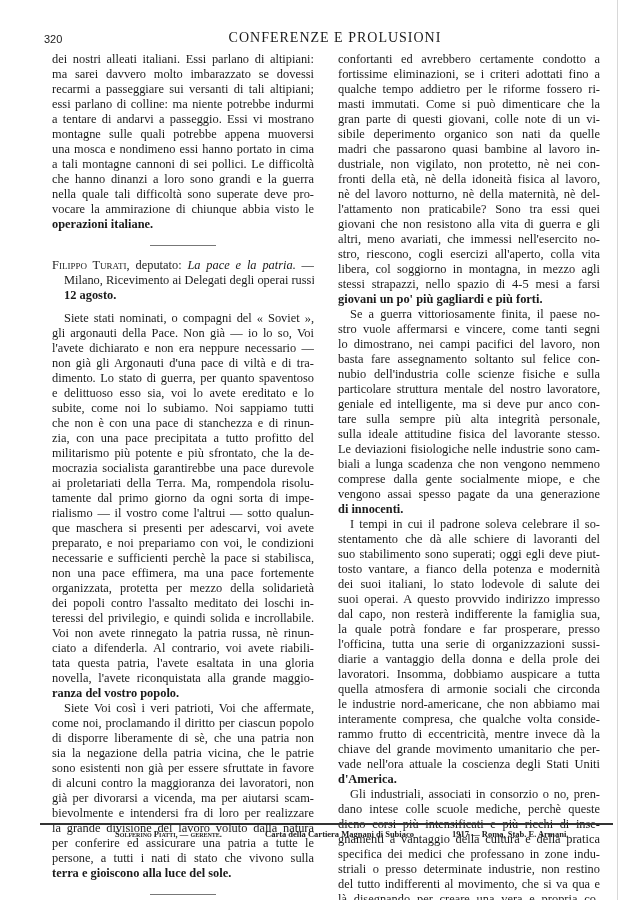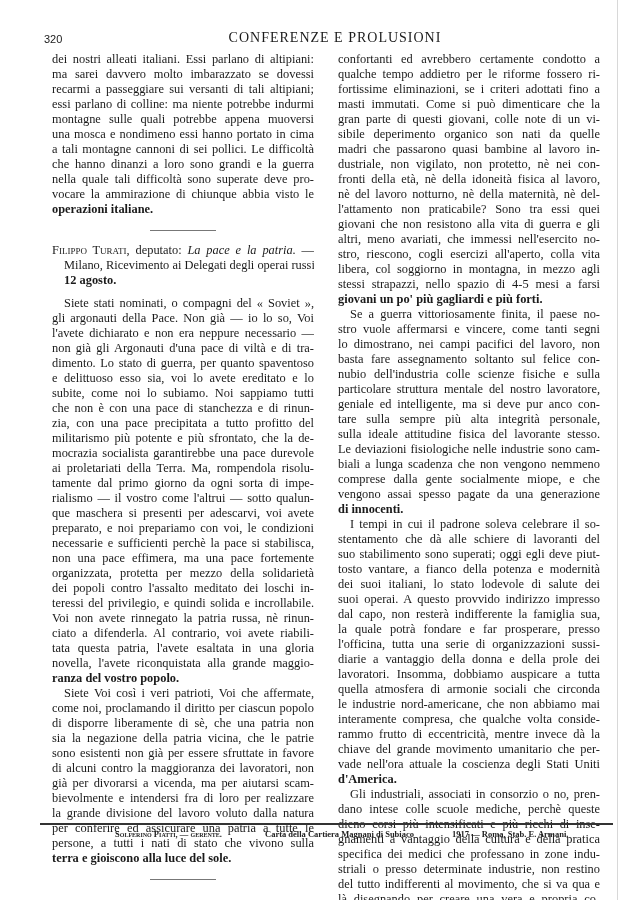--- a/index.html
+++ b/index.html
@@ -34,20 +34,21 @@
 
 <div class="page-number">320</div>
 <div class="running-head">CONFERENZE E PROLUSIONI</div>
 
 <div class="col left">
   <div>
       <span class="line">dei nostri alleati italiani. Essi parlano di altipiani:</span>
       <span class="line">ma sarei davvero molto imbarazzato se dovessi</span>
       <span class="line">recarmi a passeggiare sui versanti di tali altipiani;</span>
       <span class="line">essi parlano di colline: ma niente potrebbe indurmi</span>
+      <span class="line">a tentare di andarvi a passeggio. Essi vi mostrano</span>
       <span class="line">montagne sulle quali potrebbe appena muoversi</span>
       <span class="line">una mosca e nondimeno essi hanno portato in cima</span>
       <span class="line">a tali montagne cannoni di sei pollici. Le difficoltà</span>
       <span class="line">che hanno dinanzi a loro sono grandi e la guerra</span>
       <span class="line">nella quale tali difficoltà sono superate deve pro-</span>
       <span class="line">vocare la ammirazione di chiunque abbia visto le</span>
       <span class="line last">operazioni italiane.</span>
     </div>
 
   <span class="sep"></span>
@@ -103,22 +104,22 @@
       </div>
   </div>
 
   <span class="sep"></span>
 
 </div>
 
 <div class="col right">
   <div>
       <span class="line">confortanti ed avrebbero certamente condotto a</span>
+      <span class="line">fortissime eliminazioni, se i criteri adottati fino a</span>
       <span class="line">qualche tempo addietro per le riforme fossero ri-</span>
-      <span class="line">fortissime eliminazioni, se i criteri adottati fino a</span>
       <span class="line">masti immutati. Come si può dimenticare che la</span>
       <span class="line">gran parte di questi giovani, colle note di un vi-</span>
       <span class="line">sibile deperimento organico son nati da quelle</span>
       <span class="line">madri che passarono quasi bambine al lavoro in-</span>
       <span class="line">dustriale, non vigilato, non protetto, nè nei con-</span>
       <span class="line">fronti della età, nè della idoneità fisica al lavoro,</span>
       <span class="line">nè del lavoro notturno, nè della maternità, nè del-</span>
       <span class="line">l'attamento non praticabile? Sono tra essi quei</span>
       <span class="line">giovani che non resistono alla vita di guerra e gli</span>
       <span class="line">altri, meno avariati, che immessi nell'esercito no-</span>

